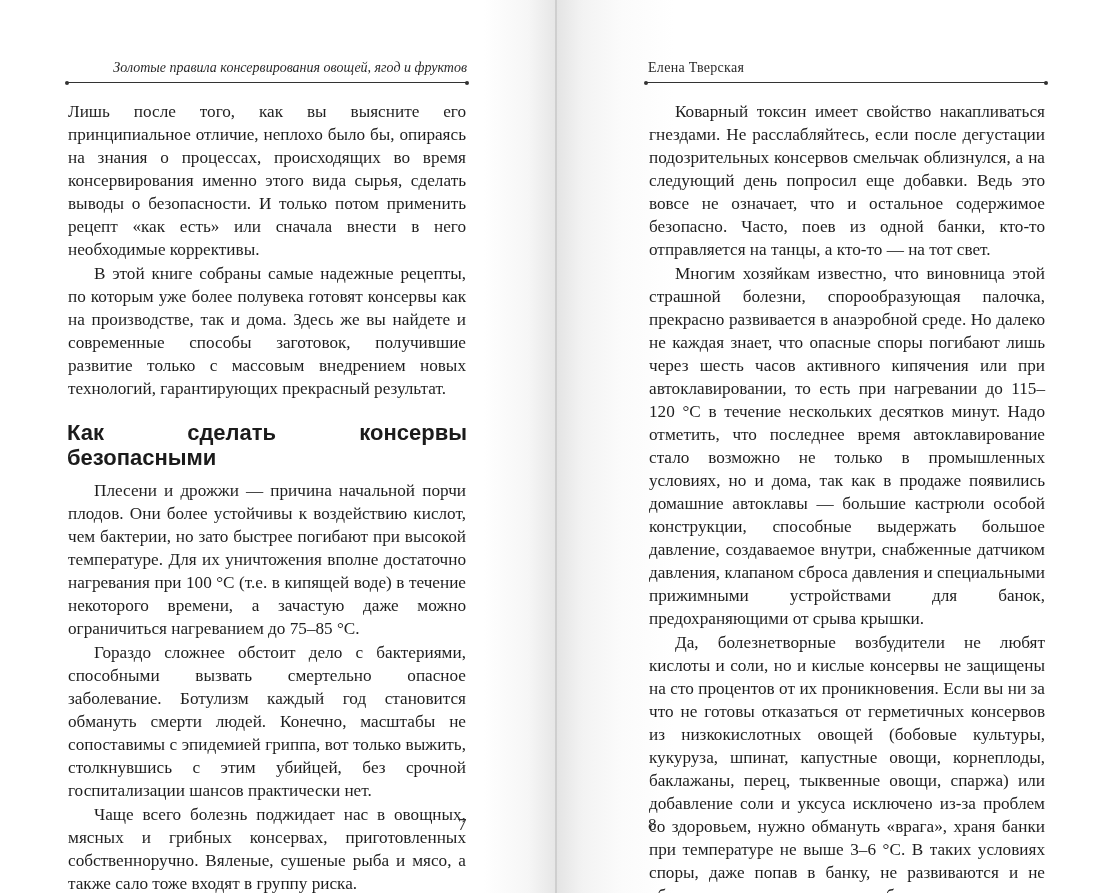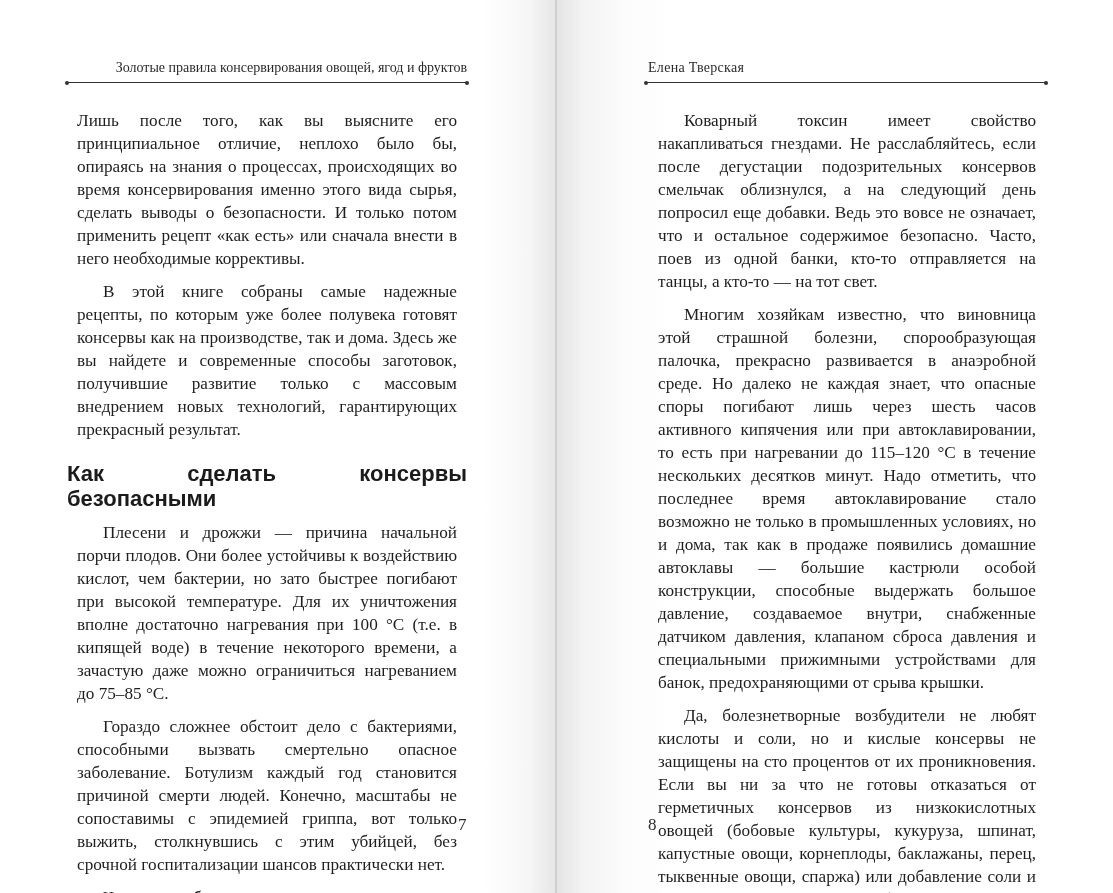--- a/index.html
+++ b/index.html
@@ -16,42 +16,42 @@
     background: linear-gradient(to right, #ffffff 0%, #ffffff 87%, #f6f6f6 95%, #e6e6e6 100%); }
   .page-right { left: 557px; width: 648px;
     background: linear-gradient(to right, #e4e4e4 0%, #f3f3f3 4%, #fbfbfb 10%, #ffffff 18%, #ffffff 100%); }
   .gutter { position: absolute; left: 555px; top: 0; width: 2px; height: 893px; background: #cfcfcf; }
 
   .running-head {
     position: absolute; top: 60px;
     font-family: "Liberation Serif", serif;
     font-size: 14px; color: #2a2a2a; white-space: nowrap;
   }
-  .page-left .running-head { right: 89px; }
+  .page-left .running-head { right: 89px; font-style: italic; }
   .page-right .running-head { left: 91px; letter-spacing: 0.3px; }
 
   .rule { position: absolute; top: 82px; height: 1px; background: #333; }
   .rule::before, .rule::after {
     content: ""; position: absolute; top: -1.5px; width: 4px; height: 4px;
     background: #333; border-radius: 50%;
   }
   .rule::before { left: -2px; }
   .rule::after { right: -2px; }
   .page-left .rule { left: 67px; width: 400px; }
   .page-right .rule { left: 89px; width: 400px; }
 
   .text-block {
     position: absolute; top: 99px;
     font-family: "Liberation Serif", serif;
     font-size: 17.2px; line-height: 23px;
     text-align: justify; hyphens: manual;
   }
   .page-left .text-block { left: 67px; width: 400px; }
   .page-right .text-block { left: 91px; width: 398px; }
-  .text-block p { margin: 10px; text-indent: 0; }
+  .text-block p { margin: 1px; text-indent: 0; }
   .text-block p.indent { text-indent: 26px; }
 
   .heading {
     font-family: "Liberation Sans", sans-serif; font-weight: bold;
     font-size: 22px; line-height: 25px; 
     margin: 20px 0 9px 0; color: #1b1b1b;
   }
 
   .folio {
     position: absolute; top: 815px;
@@ -66,21 +66,21 @@
 <div class="spread">
 
   <div class="page page-left">
     <div class="running-head">Золотые правила консервирования овощей, ягод и фруктов</div>
     <div class="rule"></div>
     <div class="text-block">
       <p>Лишь после того, как вы выясните его принципиальное отличие, неплохо было бы, опираясь на знания о процессах, происходящих во время консервирования именно этого вида сырья, сделать выводы о безопасности. И только потом применить рецепт «как есть» или сначала внести в него необходимые коррективы.</p>
       <p class="indent">В этой книге собраны самые надежные рецепты, по которым уже более полувека готовят консервы как на производстве, так и дома. Здесь же вы найдете и современные способы заготовок, получившие развитие только с массовым внедрением новых технологий, гарантирующих прекрасный результат.</p>
       <div class="heading">Как сделать консервы безопасными</div>
       <p class="indent">Плесени и дрожжи — причина начальной порчи плодов. Они более устойчивы к воздействию кислот, чем бактерии, но зато быстрее погибают при высокой температуре. Для их уничтожения вполне достаточно нагревания при 100 °C (т.е. в кипящей воде) в течение некоторого времени, а зачастую даже можно ограничиться нагреванием до 75–85 °C.</p>
-      <p class="indent">Гораздо сложнее обстоит дело с бактериями, способными вызвать смертельно опасное заболевание. Ботулизм каждый год становится причиной смерти людей. Конечно, масштабы не сопоставимы с эпидемией гриппа, вот только выжить, столкнувшись с этим убийцей, без срочной госпитализации шансов практически нет.</p>
+      <p class="indent">Гораздо сложнее обстоит дело с бактериями, способными вызвать смертельно опасное заболевание. Ботулизм каждый год становится обмануть смерти людей. Конечно, масштабы не сопоставимы с эпидемией гриппа, вот только выжить, столкнувшись с этим убийцей, без срочной госпитализации шансов практически нет.</p>
       <p class="indent">Чаще всего болезнь поджидает нас в овощных, мясных и грибных консервах, приготовленных собственноручно. Вяленые, сушеные рыба и мясо, а также сало тоже входят в группу риска.</p>
     </div>
     <div class="folio">7</div>
   </div>
 
   <div class="gutter"></div>
 
   <div class="page page-right">
     <div class="running-head">Елена Тверская</div>
     <div class="rule"></div>

